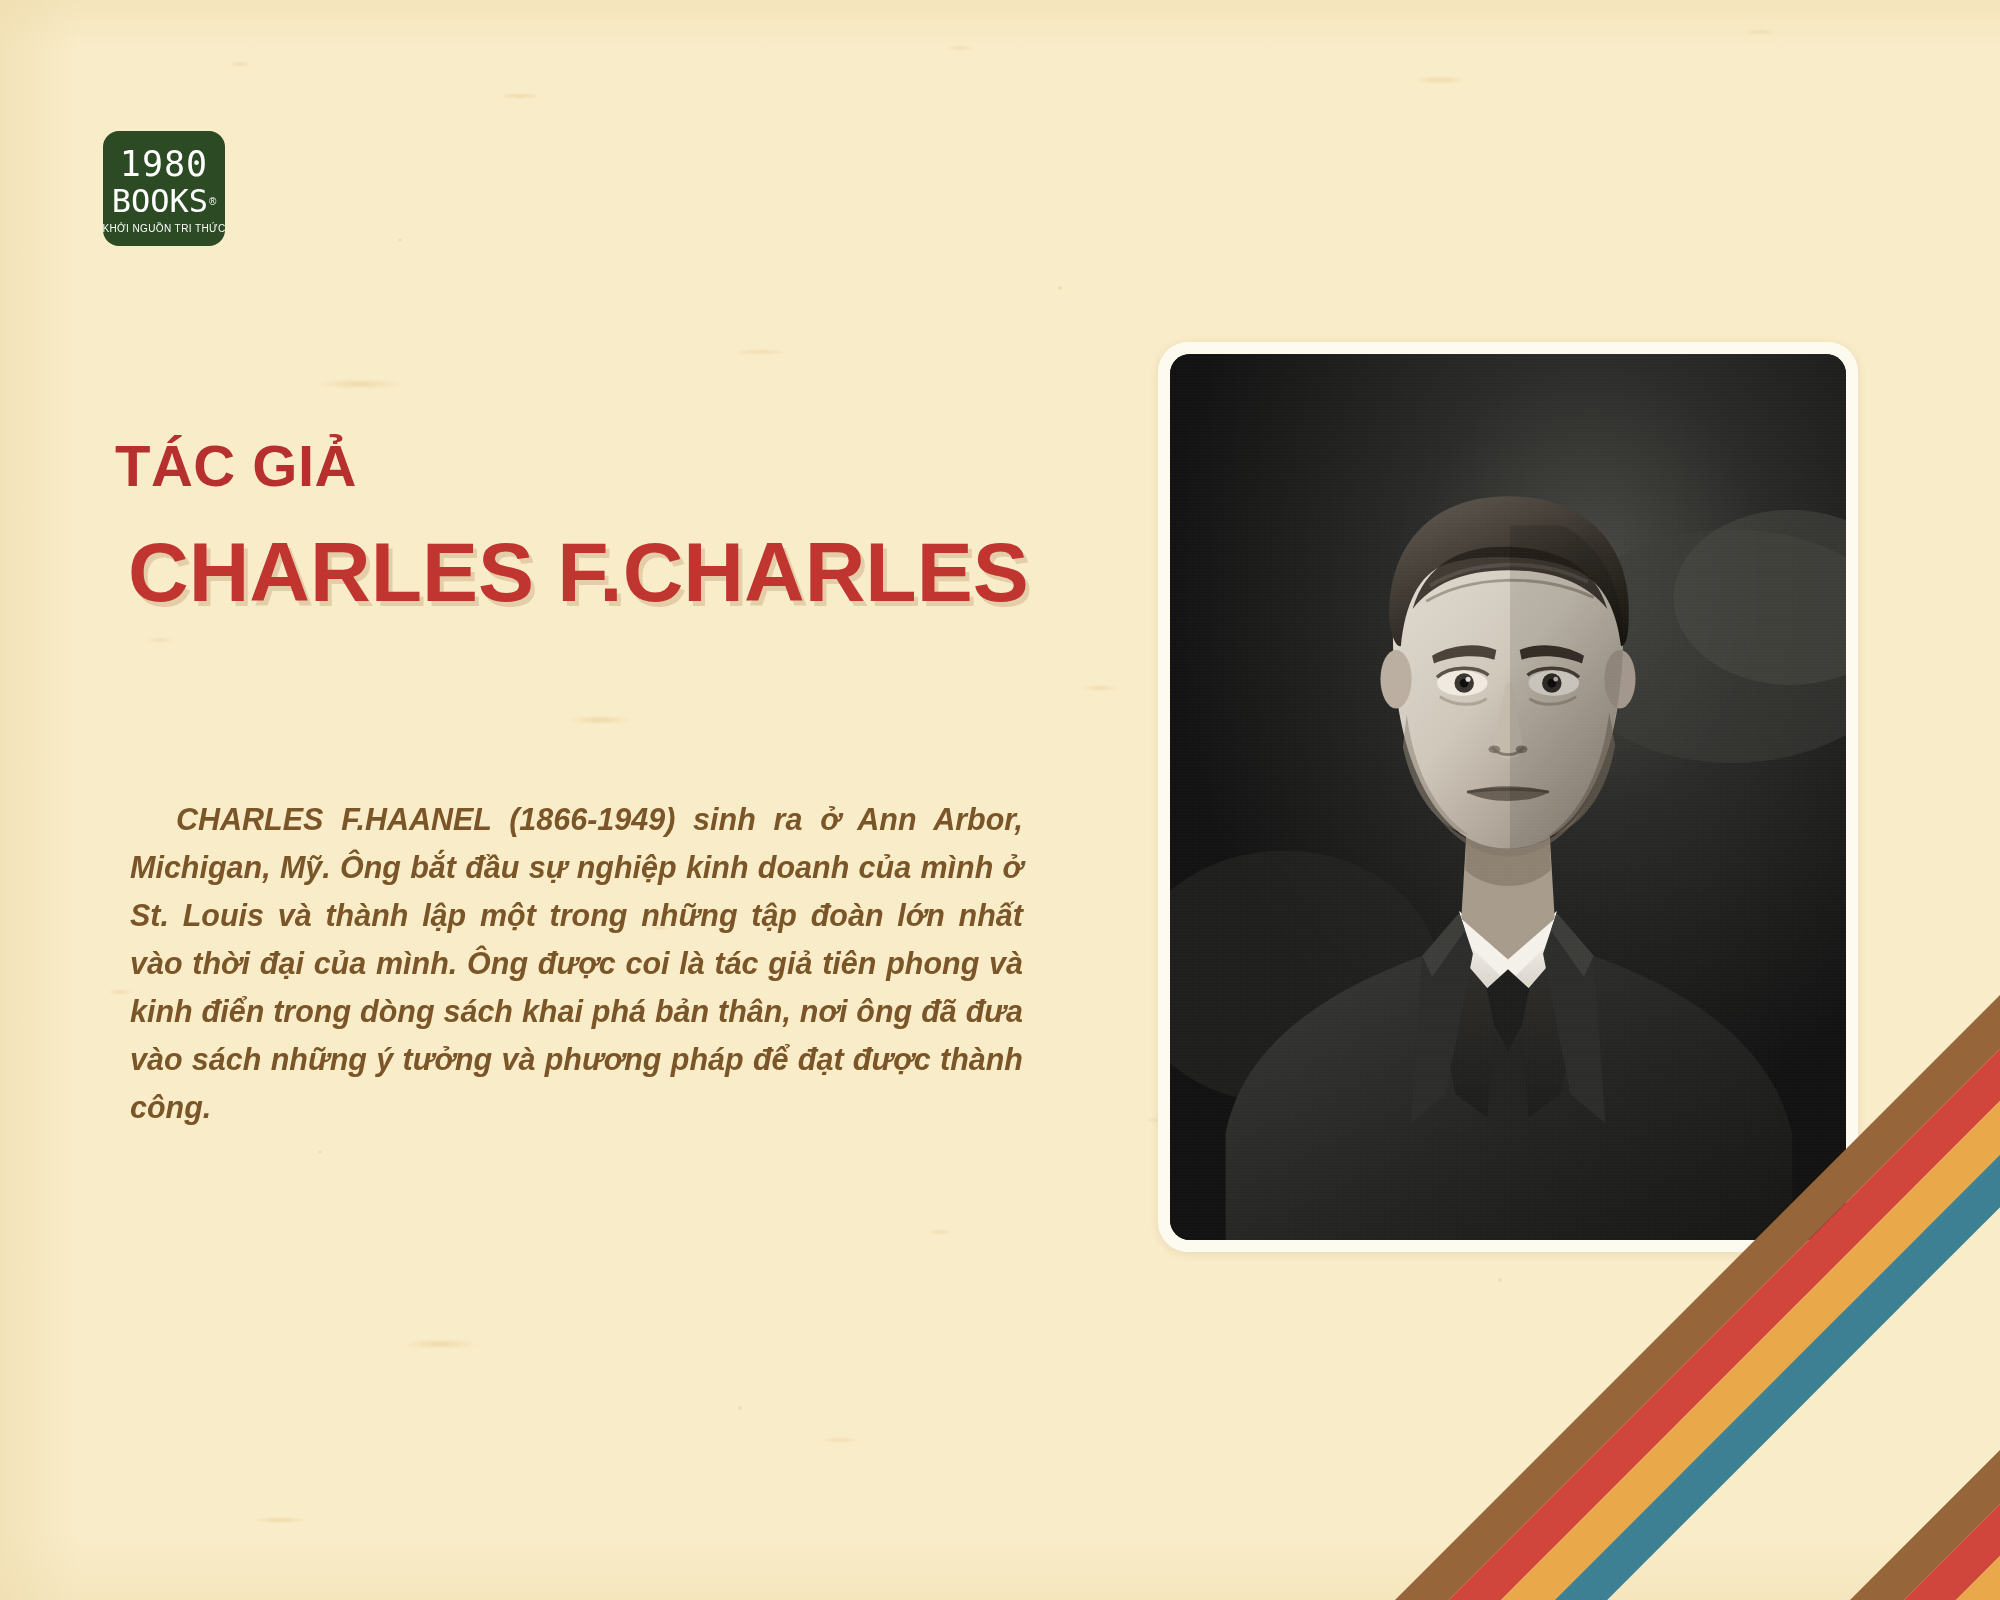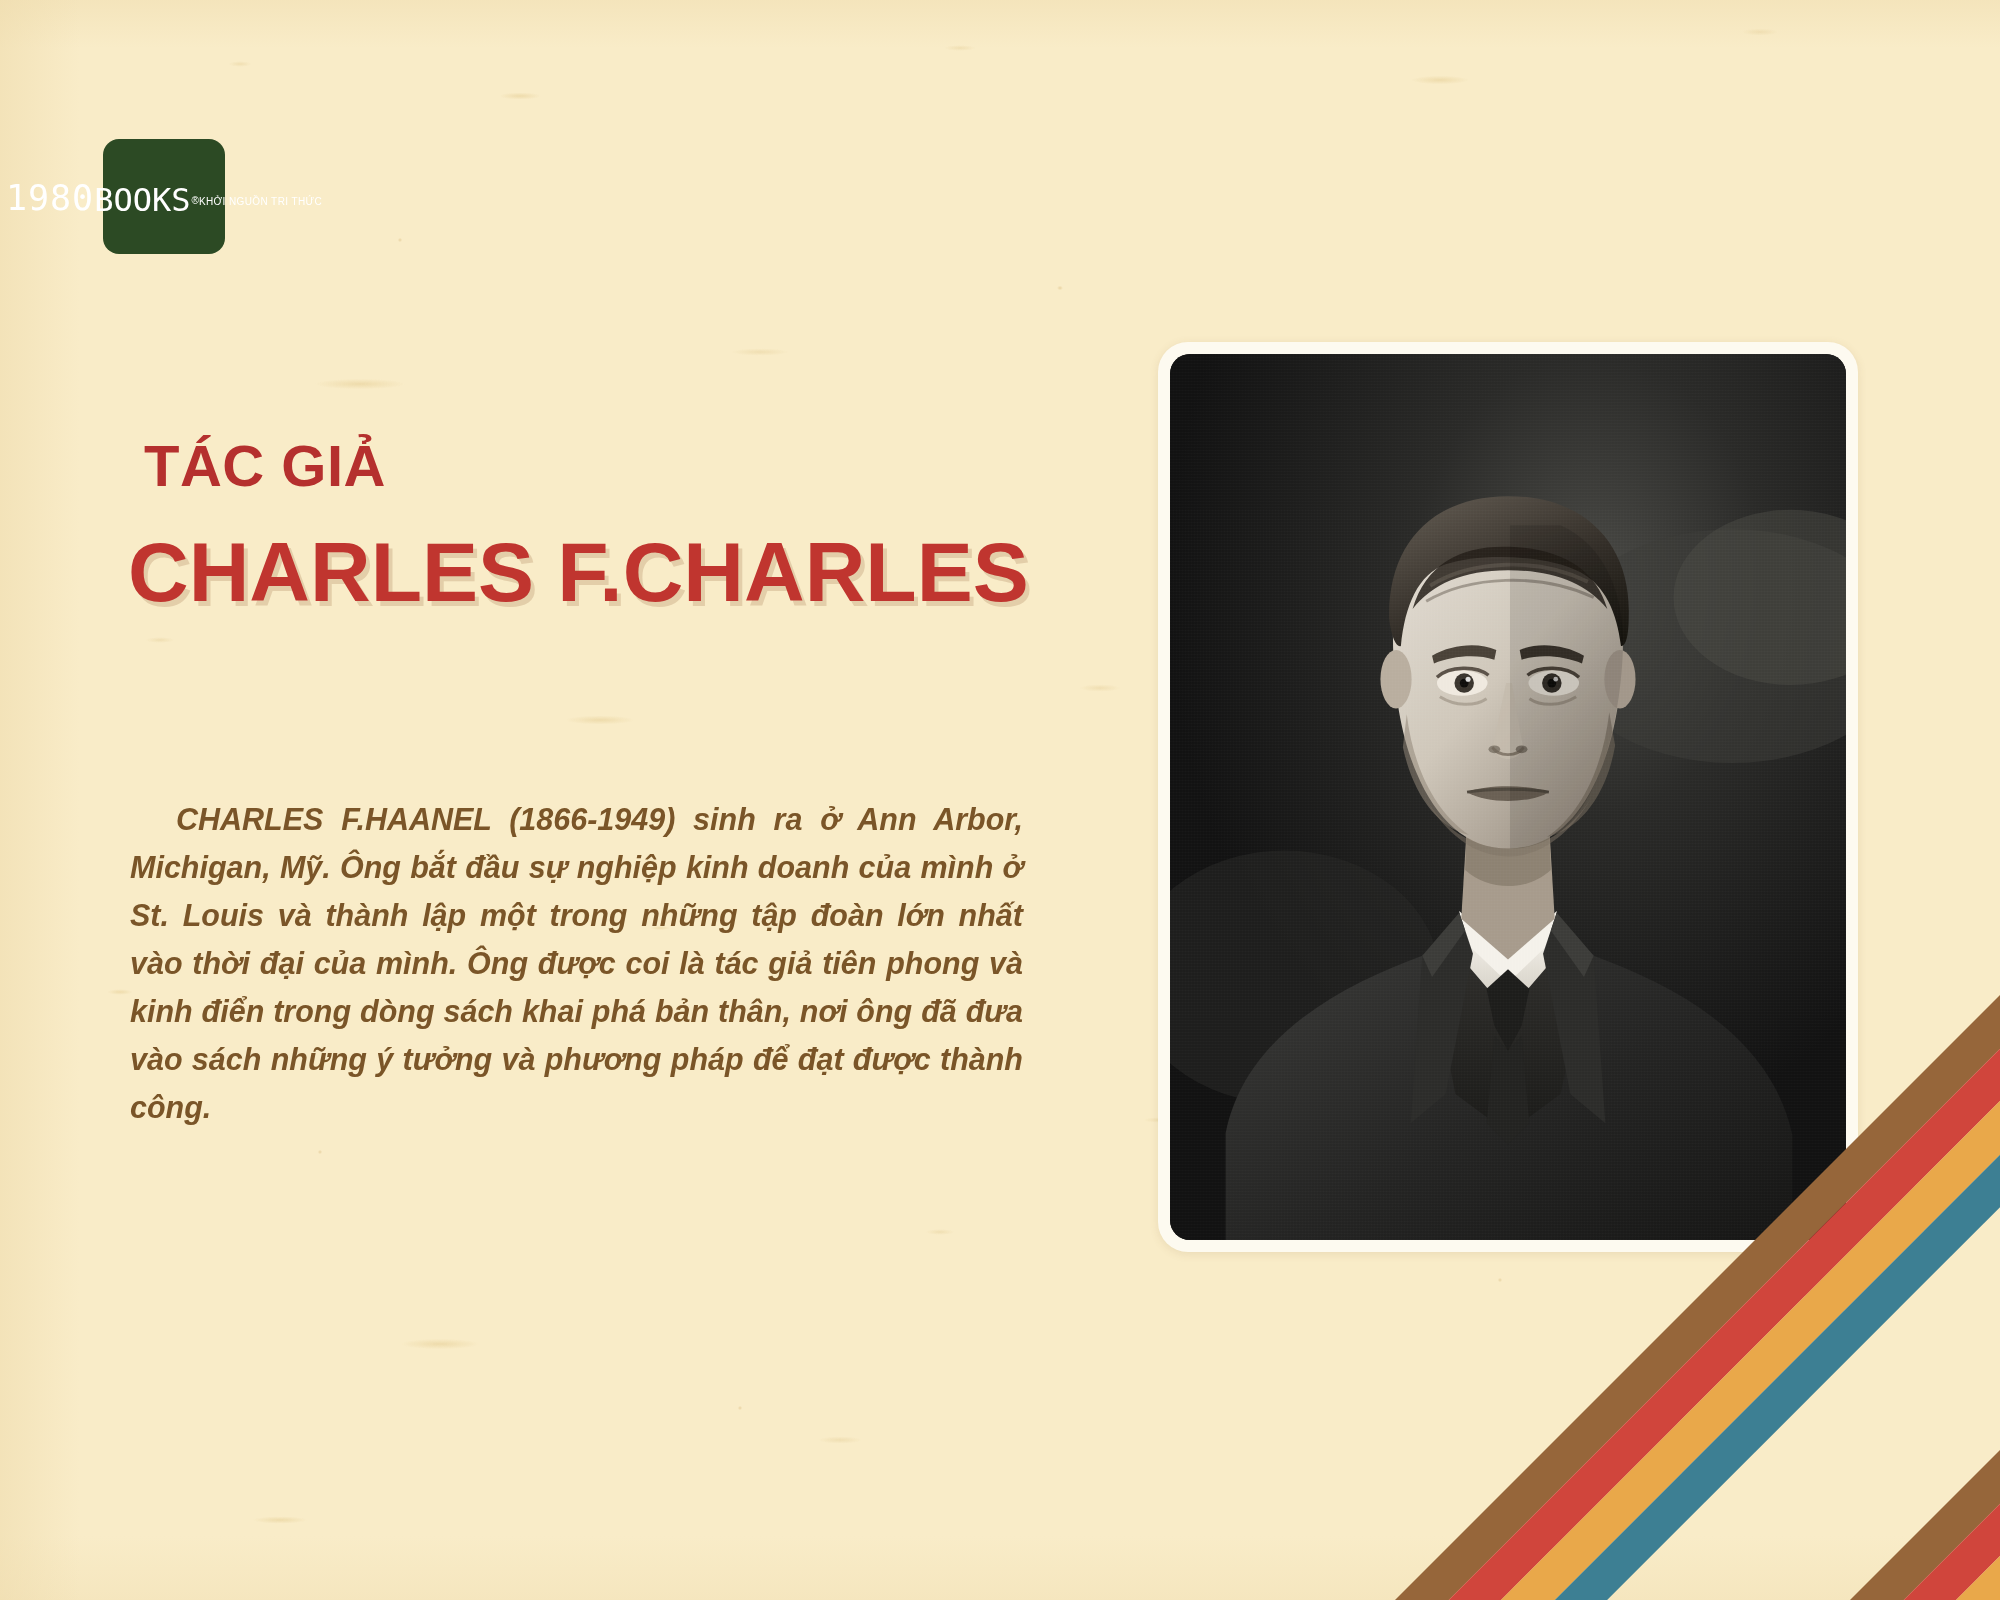--- a/index.html
+++ b/index.html
@@ -63,26 +63,25 @@
   
   .logo {
     position: absolute;
     left: 103px;
     top: 131px;
     width: 122px;
     height: 115px;
     background: #2c4a24;
     border-radius: 16px;
     display: flex;
-    flex-direction: row;
+    flex-direction: column;
     align-items: center;
     justify-content: center;
     box-sizing: border-box;
     padding-top: 4px;
-    margin-top: 8px;
   }
   .logo-year {
     color: #ffffff;
     font-family: "DejaVu Sans Mono", monospace;
     font-size: 35px;
     letter-spacing: 1px;
     line-height: 1;
     font-weight: 400;
   }
   .logo-books-row {
@@ -108,21 +107,21 @@
     color: #ffffff;
     font-size: 10px;
     letter-spacing: .4px;
     margin-top: 6px;
     white-space: nowrap;
   }
 
   
   .kicker {
     position: absolute;
-    left: 144px;
+    left: 115px;
     top: 437px;
     color: #b5302e;
     font-size: 58px;
     font-weight: 700;
     letter-spacing: .5px;
     line-height: 1;
   }
   .author-name {
     position: absolute;
     left: 128px;

